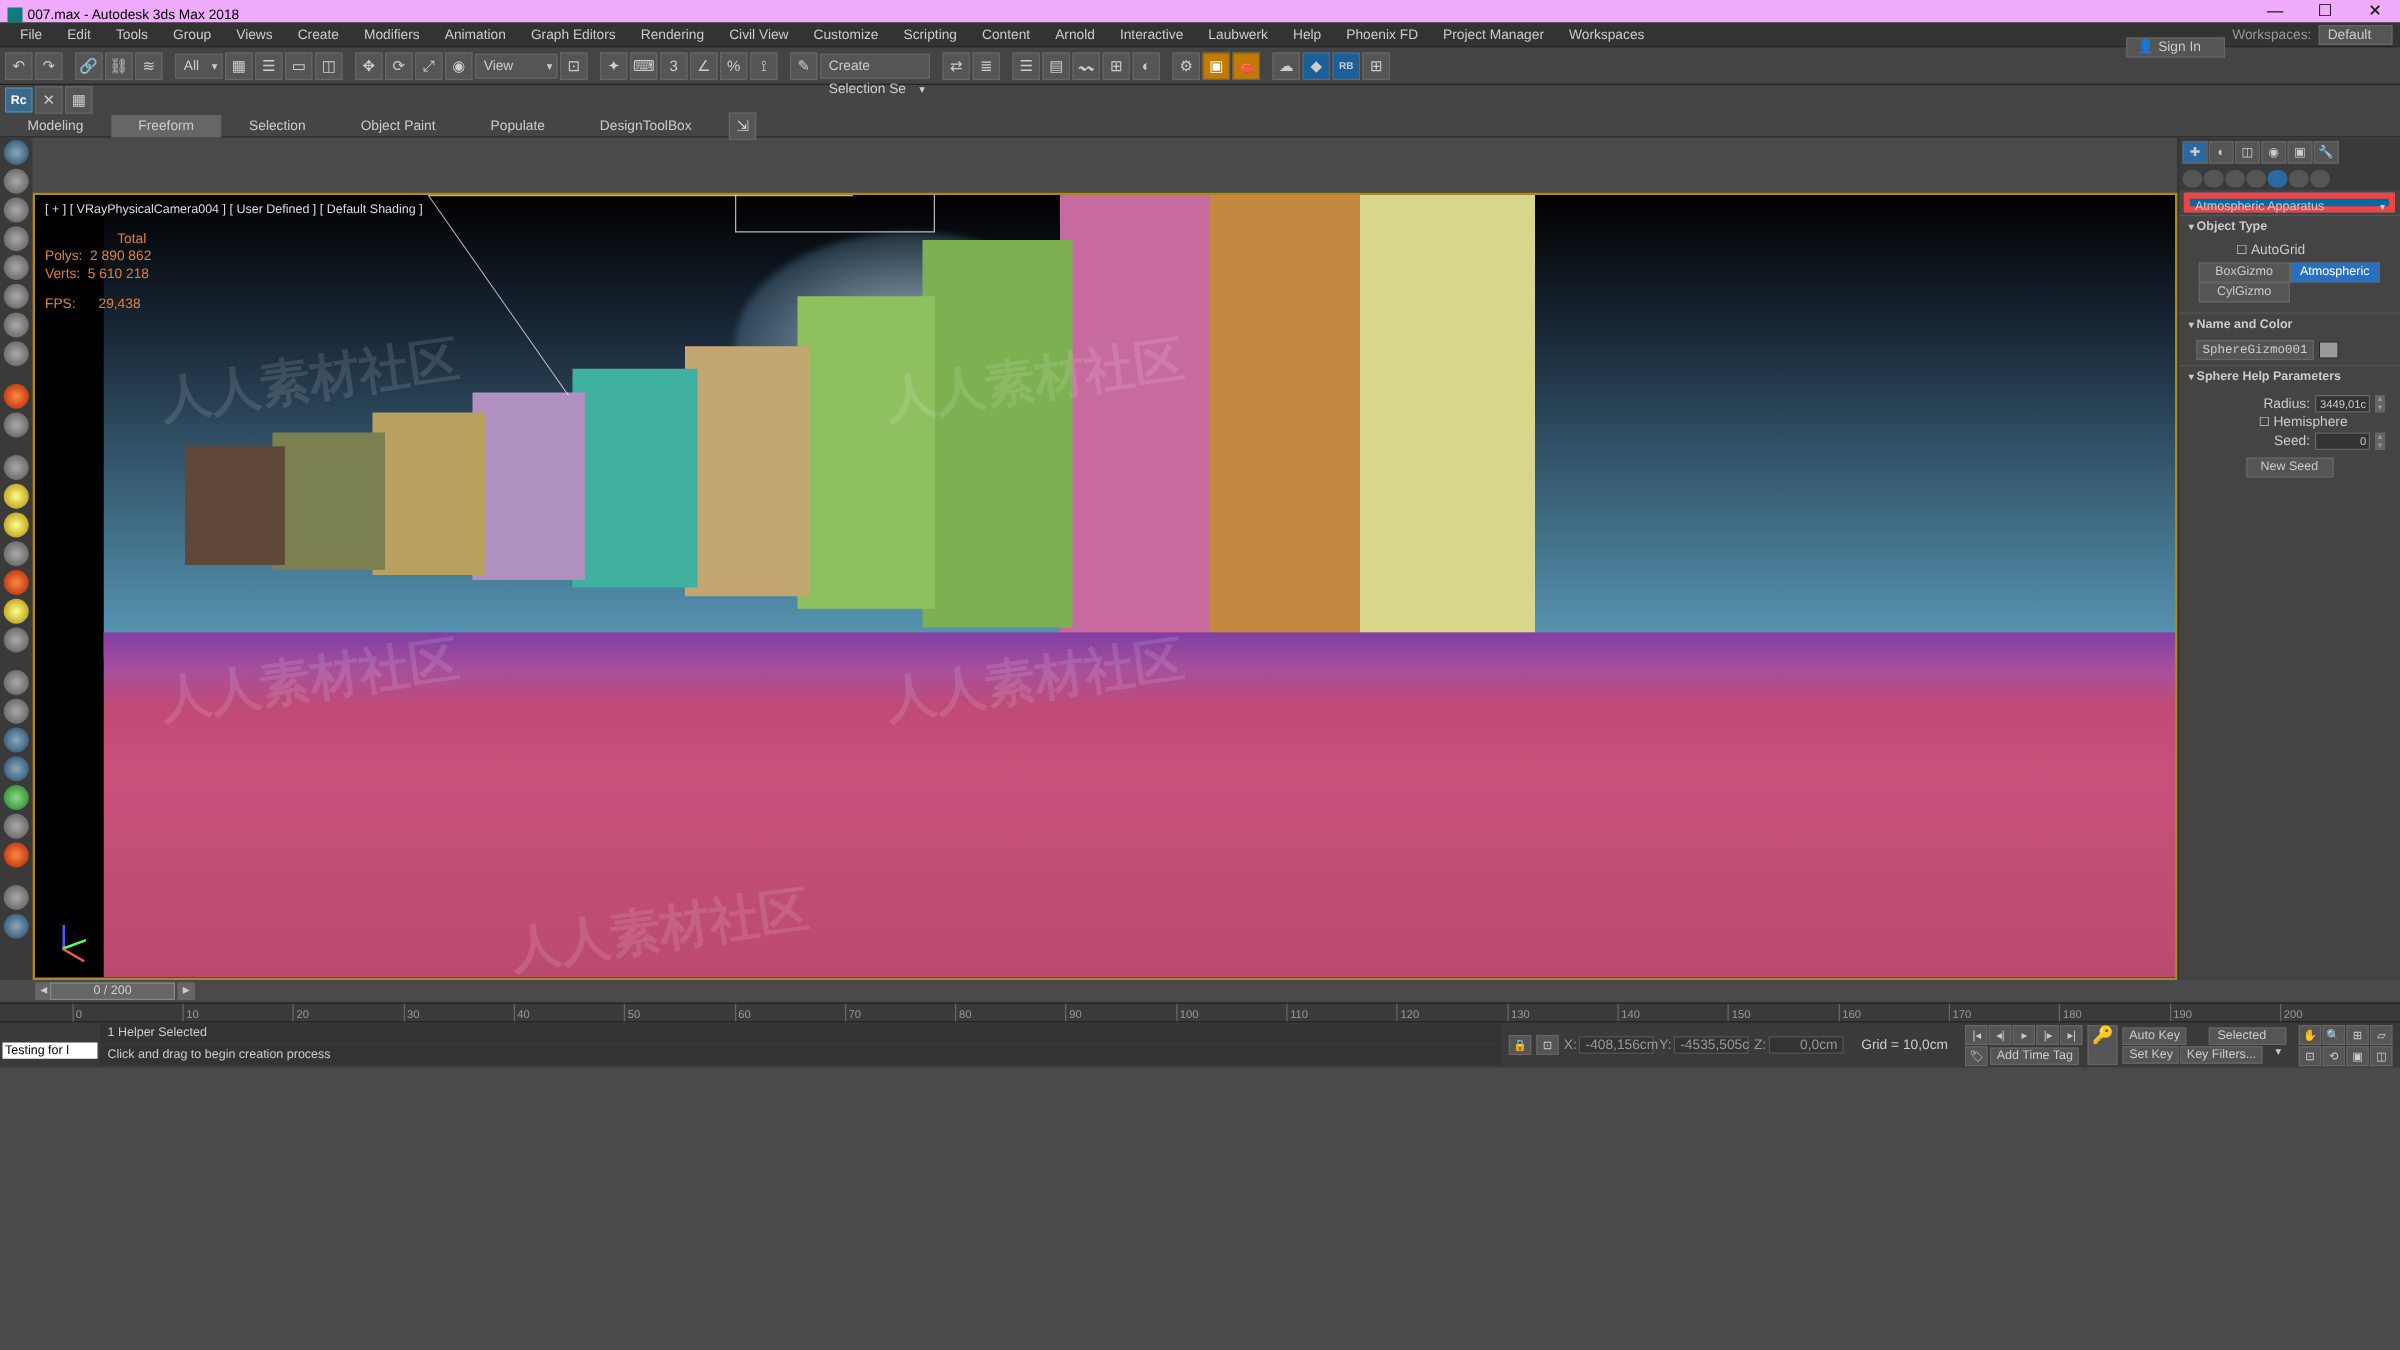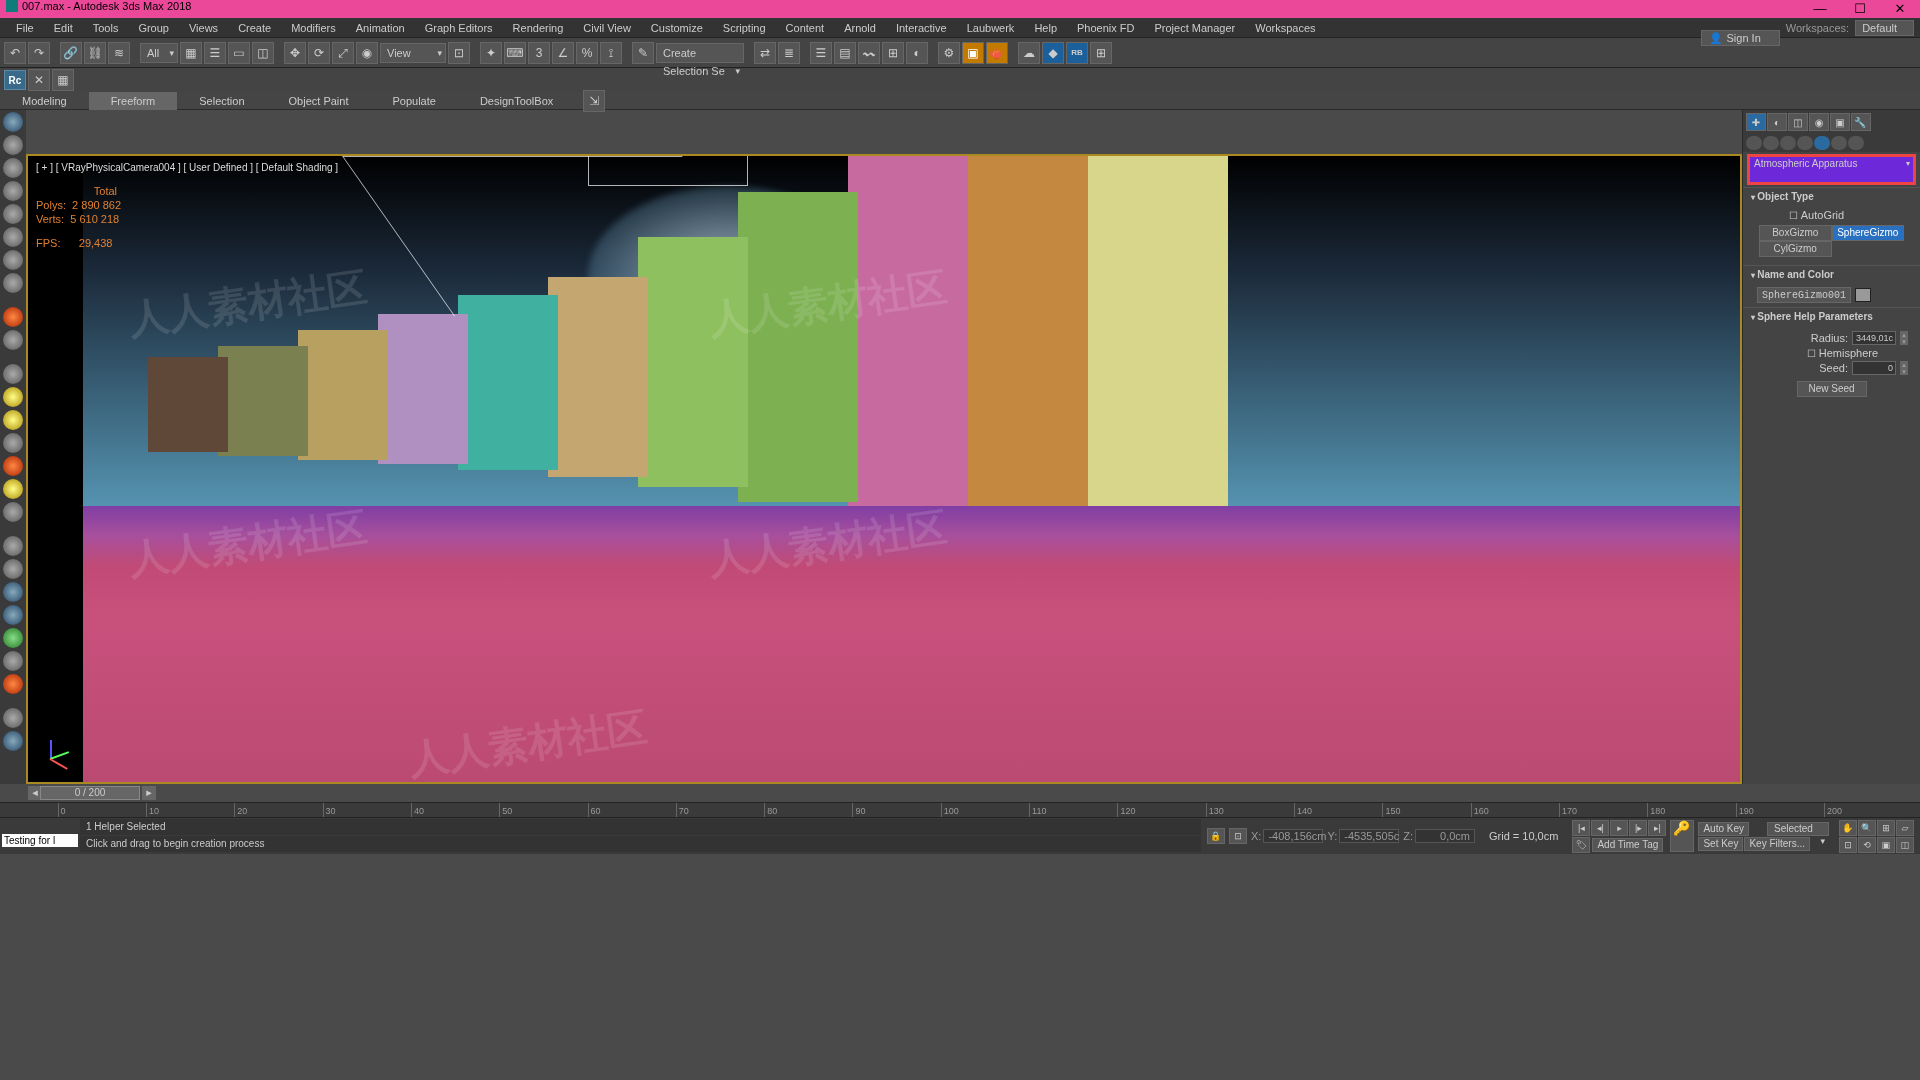--- a/index.html
+++ b/index.html
@@ -1,17 +1,17 @@
 <!DOCTYPE html>
 <html><head>
 <meta charset="utf-8">
 <style>
 * { margin: 0; padding: 0; box-sizing: border-box; font-family: "Segoe UI", Tahoma, sans-serif; font-size: 11px; user-select: none; }
 body { background: #4a4a4a; width: 1920px; height: 1080px; overflow: hidden; color: #ccc; }
-.titlebar { height: 18px; background: #ec4899; color: #000; display: flex; align-items: flex-start; padding-left: 6px; }
+.titlebar { height: 18px; background: #f0abfc; color: #000; display: flex; align-items: flex-end; padding-left: 6px; }
 .titlebar .icon { width: 12px; height: 12px; background: #0f7b7b; margin-right: 4px; }
 .titlebar .spacer { flex: 1; }
 .titlebar .winbtn { width: 40px; height: 18px; text-align: center; line-height: 18px; font-size: 13px; cursor: pointer; }
 .titlebar .winbtn.close { background: transparent; }
 .menubar { height: 20px; background: #333; display: flex; align-items: center; padding: 0 6px; border-bottom: 1px solid #222; }
 .menubar .item { padding: 0 10px; color: #ccc; cursor: pointer; line-height: 20px; }
 .menubar .signin { margin-left: auto; background: #555; padding: 0 18px 0 8px; border: 1px solid #666; height: 16px; line-height: 14px; position: relative; margin-top: 20px; }
 .menubar .wslabel { padding: 0 6px; color: #999; }
 .menubar .wsval { background: #555; border: 1px solid #666; padding: 0 16px 0 6px; height: 16px; line-height: 14px; }
 .toolbar { height: 30px; background: #444; display: flex; align-items: center; padding: 0 4px; gap: 2px; border-bottom: 1px solid #222; }
@@ -48,21 +48,21 @@
 .axes .z { position: absolute; left: 14px; bottom: 14px; width: 2px; height: 20px; background: #55f; }
 .axes .y { position: absolute; left: 14px; bottom: 14px; width: 20px; height: 2px; background: #5f5; transform: rotate(-20deg); transform-origin: left; }
 .axes .x { position: absolute; left: 14px; bottom: 14px; width: 20px; height: 2px; background: #f55; transform: rotate(30deg); transform-origin: left; }
 .rightpanel { width: 178px; background: #444; border-left: 1px solid #2a2a2a; display: flex; flex-direction: column; }
 .rp-icons { display: flex; gap: 1px; padding: 3px; background: #3a3a3a; }
 .rp-icons .ico { width: 20px; height: 18px; background: #555; border: 1px solid #666; cursor: pointer; display:flex; align-items:center; justify-content:center; font-size:10px; }
 .rp-icons .ico.active { background: #2a6aa0; }
 .rp-sub { display: flex; gap: 1px; padding: 2px 3px; background: #3a3a3a; }
 .rp-sub .ico { width: 16px; height: 14px; background: #555; border-radius: 7px; cursor: pointer; }
 .rp-sub .ico.active { background: #2a6aa0; }
-.rp-drop { margin: 2px 4px; height: 31px; background: #6d28d9; border: 3px solid #ef4444; color: #ccc; padding: 0 14px 0 4px; line-height: 14px; font-size: 10px; position: relative; }
+.rp-drop { margin: 2px 4px; height: 16px; background: #0369a1; border: 5px solid #ef4444; color: #ccc; padding: 0 14px 0 4px; line-height: 14px; font-size: 10px; position: relative; }
 .rp-drop::after { content: "▾"; position: absolute; right: 3px; font-size: 8px; }
 .rp-head { padding: 3px 8px; color: #ccc; font-weight: bold; font-size: 10px; border-top: 1px solid #555; }
 .rp-head::before { content: "▾ "; font-size: 8px; }
 .rp-body { padding: 4px 6px; }
 .rp-check { color: #ccc; font-size: 10px; padding-left: 40px; }
 .rp-btns { display: flex; flex-wrap: wrap; gap: 0; margin: 4px 10px; }
 .rp-btn { width: 50%; text-align: center; height: 16px; line-height: 14px; font-size: 10px; color: #ccc; background: #555; border: 1px solid #666; cursor: pointer; }
 .rp-btn.sel { background: #2a70c0; color: #fff; }
 .rp-input { width: 94px; height: 16px; background: #555; border: 1px solid #666; color: #ccc; padding: 0 4px; font-size: 10px; font-family: Liberation Mono, monospace; }
 .rp-field { display: flex; align-items: center; gap: 4px; padding: 2px 6px; font-size: 10px; justify-content: flex-end; }
@@ -289,21 +289,21 @@
       <div class="ico"></div>
       <div class="ico"></div>
     </div>
     <div class="rp-drop">Atmospheric Apparatus</div>
 
     <div class="rp-head">Object Type</div>
     <div class="rp-body">
       <div class="rp-check">☐ <span>AutoGrid</span></div>
       <div class="rp-btns">
         <div class="rp-btn">BoxGizmo</div>
-        <div class="rp-btn sel">SphereGizmo</div>
+        <div class="rp-btn sel">Atmospheric</div>
         <div class="rp-btn">CylGizmo</div>
         <div class="rp-btn" style="visibility:hidden"></div>
       </div>
     </div>
 
     <div class="rp-head">Name and Color</div>
     <div class="rp-body" style="display:flex;gap:4px;align-items:center;padding-left:14px">
       <input class="rp-input" value="SphereGizmo001" style="">
       <div class="rp-colorswatch"></div>
     </div>

